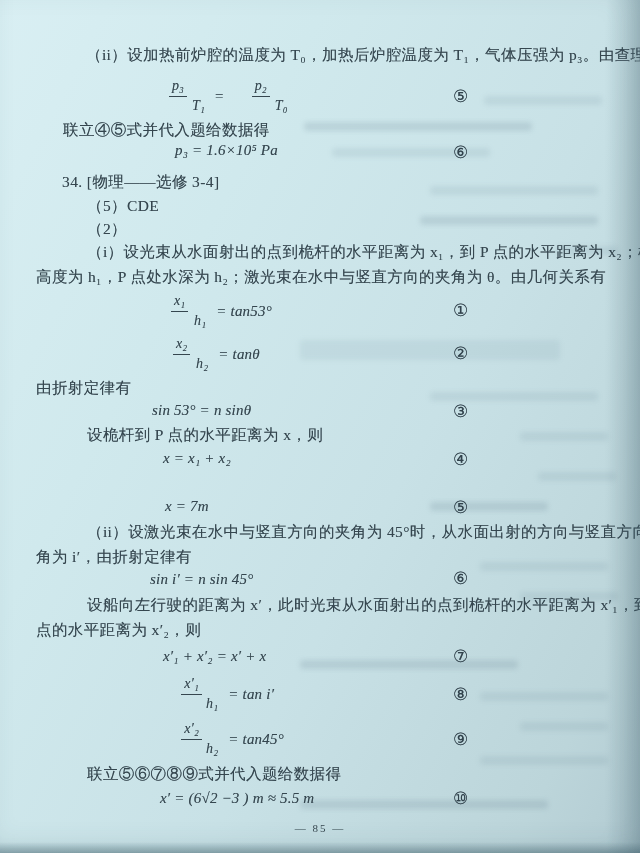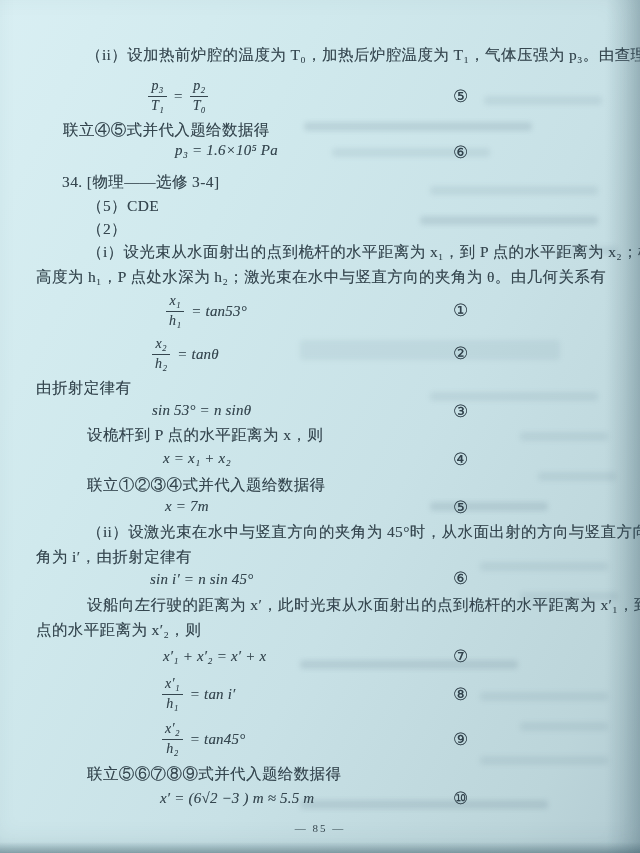--- a/index.html
+++ b/index.html
@@ -35,21 +35,21 @@
   .para{font-size:15.5px;}
   .eq{
     font-style:italic;font-size:15px;letter-spacing:0.2px;
   }
   .fracline{display:flex;align-items:center;gap:7px;}
   .frac{
     display:inline-flex;flex-direction:column;align-items:center;
     line-height:1.2;font-size:14px;
   }
   .frac .num{border-bottom:1.2px solid #35464f;padding:0 3px 1px 3px;}
-  .frac .den{padding:1px 3px 0 3px;}
+  .frac .den{padding:1px 3px 0 3px;margin-left:41px;}
   .rhs{}
   .eqsign{font-style:normal;}
   .tag{
     position:absolute;left:453px;white-space:nowrap;
     font-size:17px;font-style:normal;color:#31424c;
     text-shadow:0 0 0.5px rgba(49,66,76,0.5);
   }
   .footer{
     position:absolute;left:0;right:0;text-align:center;
     font-size:11px;letter-spacing:2px;color:#37474f;
@@ -106,21 +106,21 @@
   <div class="line eq" style="top:142px;left:175px">p₃ = 1.6×10⁵ Pa</div>
   <div class="tag" style="top:142px">⑥</div>
 
   <div class="line para" style="top:172px;left:62px">34. [物理——选修 3-4]</div>
   <div class="line para" style="top:196px;left:87px">（5）CDE</div>
   <div class="line para" style="top:219px;left:87px">（2）</div>
 
   <div class="line para" style="top:242px;left:87px">（i）设光束从水面射出的点到桅杆的水平距离为 x₁，到 P 点的水平距离为 x₂；桅杆</div>
   <div class="line para" style="top:267px;left:36px">高度为 h₁，P 点处水深为 h₂；激光束在水中与竖直方向的夹角为 θ。由几何关系有</div>
 
-  <div class="line eq fracline" style="top:293px;left:166px">
+  <div class="line eq fracline" style="top:293px;left:150px">
     <span class="frac">
       <span class="num">x₁</span>
       <span class="den">h₁</span>
     </span>
     <span class="rhs">= tan53°</span>
   </div>
   <div class="tag" style="top:300px">①</div>
 
   <div class="line eq fracline" style="top:336px;left:152px">
     <span class="frac">
@@ -134,21 +134,20 @@
   <div class="line para" style="top:378px;left:36px">由折射定律有</div>
 
   <div class="line eq" style="top:402px;left:152px">sin 53° = n sinθ</div>
   <div class="tag" style="top:401px">③</div>
 
   <div class="line para" style="top:425px;left:87px">设桅杆到 P 点的水平距离为 x，则</div>
 
   <div class="line eq" style="top:450px;left:163px">x = x₁ + x₂</div>
   <div class="tag" style="top:449px">④</div>
 
-  <div class="line para" style="top:475px;left:87px">联立①②③④式并代入题给数据得</div>
 
   <div class="line eq" style="top:498px;left:165px">x = 7m</div>
   <div class="tag" style="top:497px">⑤</div>
 
   <div class="line para" style="top:522px;left:87px">（ii）设激光束在水中与竖直方向的夹角为 45°时，从水面出射的方向与竖直方向夹</div>
   <div class="line para" style="top:547px;left:36px">角为 i′，由折射定律有</div>
 
   <div class="line eq" style="top:571px;left:150px">sin i′ = n sin 45°</div>
   <div class="tag" style="top:568px">⑥</div>
 

